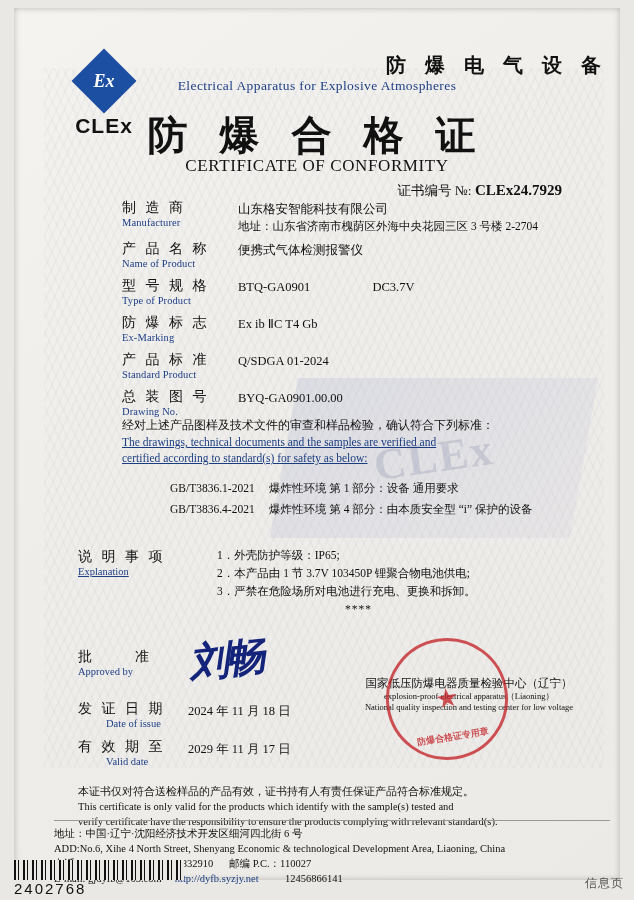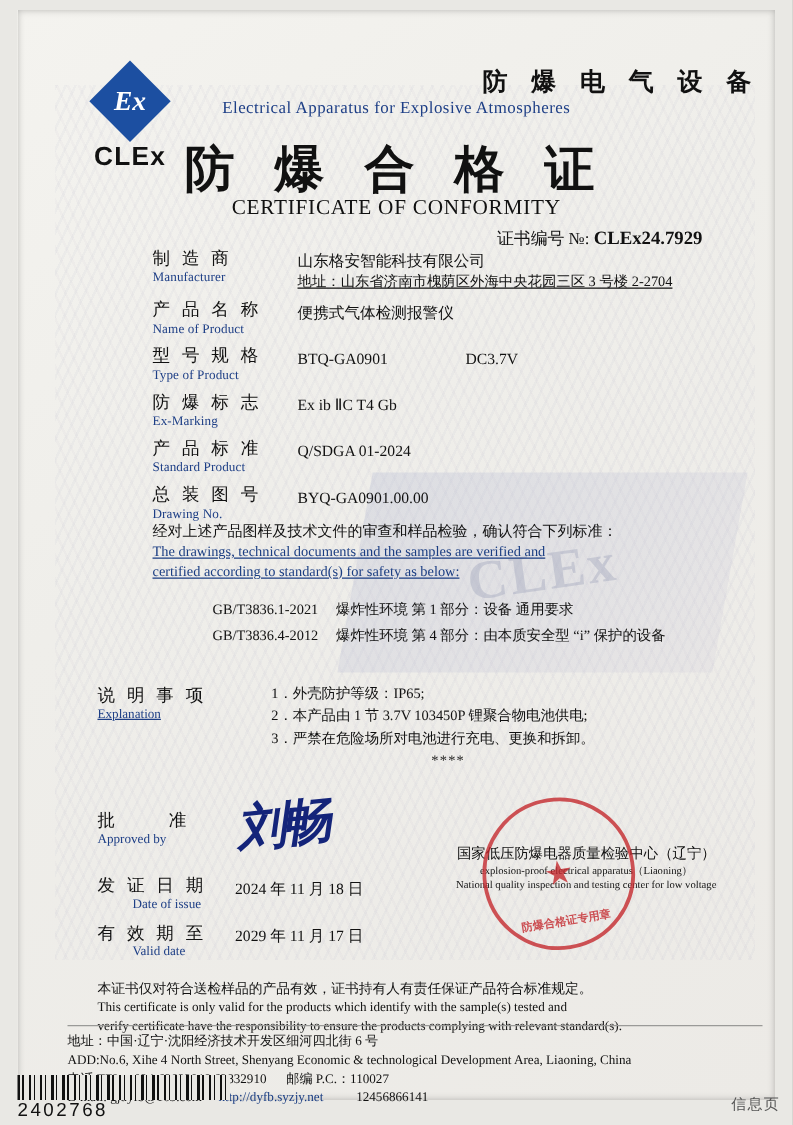--- a/index.html
+++ b/index.html
@@ -56,21 +56,21 @@
   }
   .logo .dia{
     position:relative;width:62px;height:62px;margin:0 auto;
   }
   .logo .dia .sq{
     position:absolute;left:8px;top:8px;width:46px;height:46px;
     background:#1c4fa1;transform:rotate(45deg);
   }
   .logo .dia .ex{
     position:absolute;left:0;top:0;width:62px;height:62px;
-    line-height:62px;color:#fff;font-weight:bold;font-size:22px;
+    line-height:62px;color:#fff;font-weight:bold;font-size:18px;
     font-style:italic;
     font-family:"Liberation Serif",serif;
     text-align:center;
   }
   .logo .name{
     font-size:21px;font-weight:bold;letter-spacing:1px;color:#111;
     margin-top:2px;font-family:"Liberation Sans",sans-serif;
   }
 
   .hdr-cn{
@@ -102,21 +102,21 @@
   .row.tall{height:41px;}
   .lbl{
     position:absolute;left:0;top:0;width:96px;
   }
   .lbl .cn{display:block;font-size:14px;letter-spacing:3px;color:#111;line-height:16px;}
   .lbl .en{display:block;font-size:10.5px;color:#1e3f86;line-height:13px;letter-spacing:.1px;}
   .val{
     position:absolute;left:116px;top:1px;right:0;
     font-size:12.5px;color:#111;line-height:17px;
   }
-  .val .l2{display:block;font-size:11.5px;text-decoration:underline;}
+  .val .l2{display:block;font-size:11.5px;}
   .val .sp{display:inline-block;width:56px;}
 
   
   .para{
     position:absolute;left:108px;top:408px;width:480px;
   }
   .para .p-cn{font-size:12px;color:#111;line-height:18px;}
   .para .p-en{font-size:11.5px;color:#1a3d82;line-height:16px;text-decoration:underline;}
   .stds{position:absolute;left:118px;top:470px;width:470px;}
   .std{font-size:11.5px;color:#111;line-height:21px;}
@@ -282,21 +282,21 @@
       <div class="p-en">The drawings, technical documents and the samples are verified and</div>
       <div class="p-en">certified according to standard(s) for safety as below:</div>
     </div>
 
     <div class="stds">
       <div class="std">
         <span class="code">GB/T3836.1-2021</span>
         <span>爆炸性环境 第 1 部分：设备 通用要求</span>
       </div>
       <div class="std">
-        <span class="code">GB/T3836.4-2012</span>
+        <span class="code">GB/T3836.4-2021</span>
         <span>爆炸性环境 第 4 部分：由本质安全型 “i” 保护的设备</span>
       </div>
     </div>
 
     <div class="expl-lbl">
       <span class="cn">说 明 事 项</span>
       <span class="en">Explanation</span>
     </div>
     <div class="expl">
       <div>1．外壳防护等级：IP65;</div>

